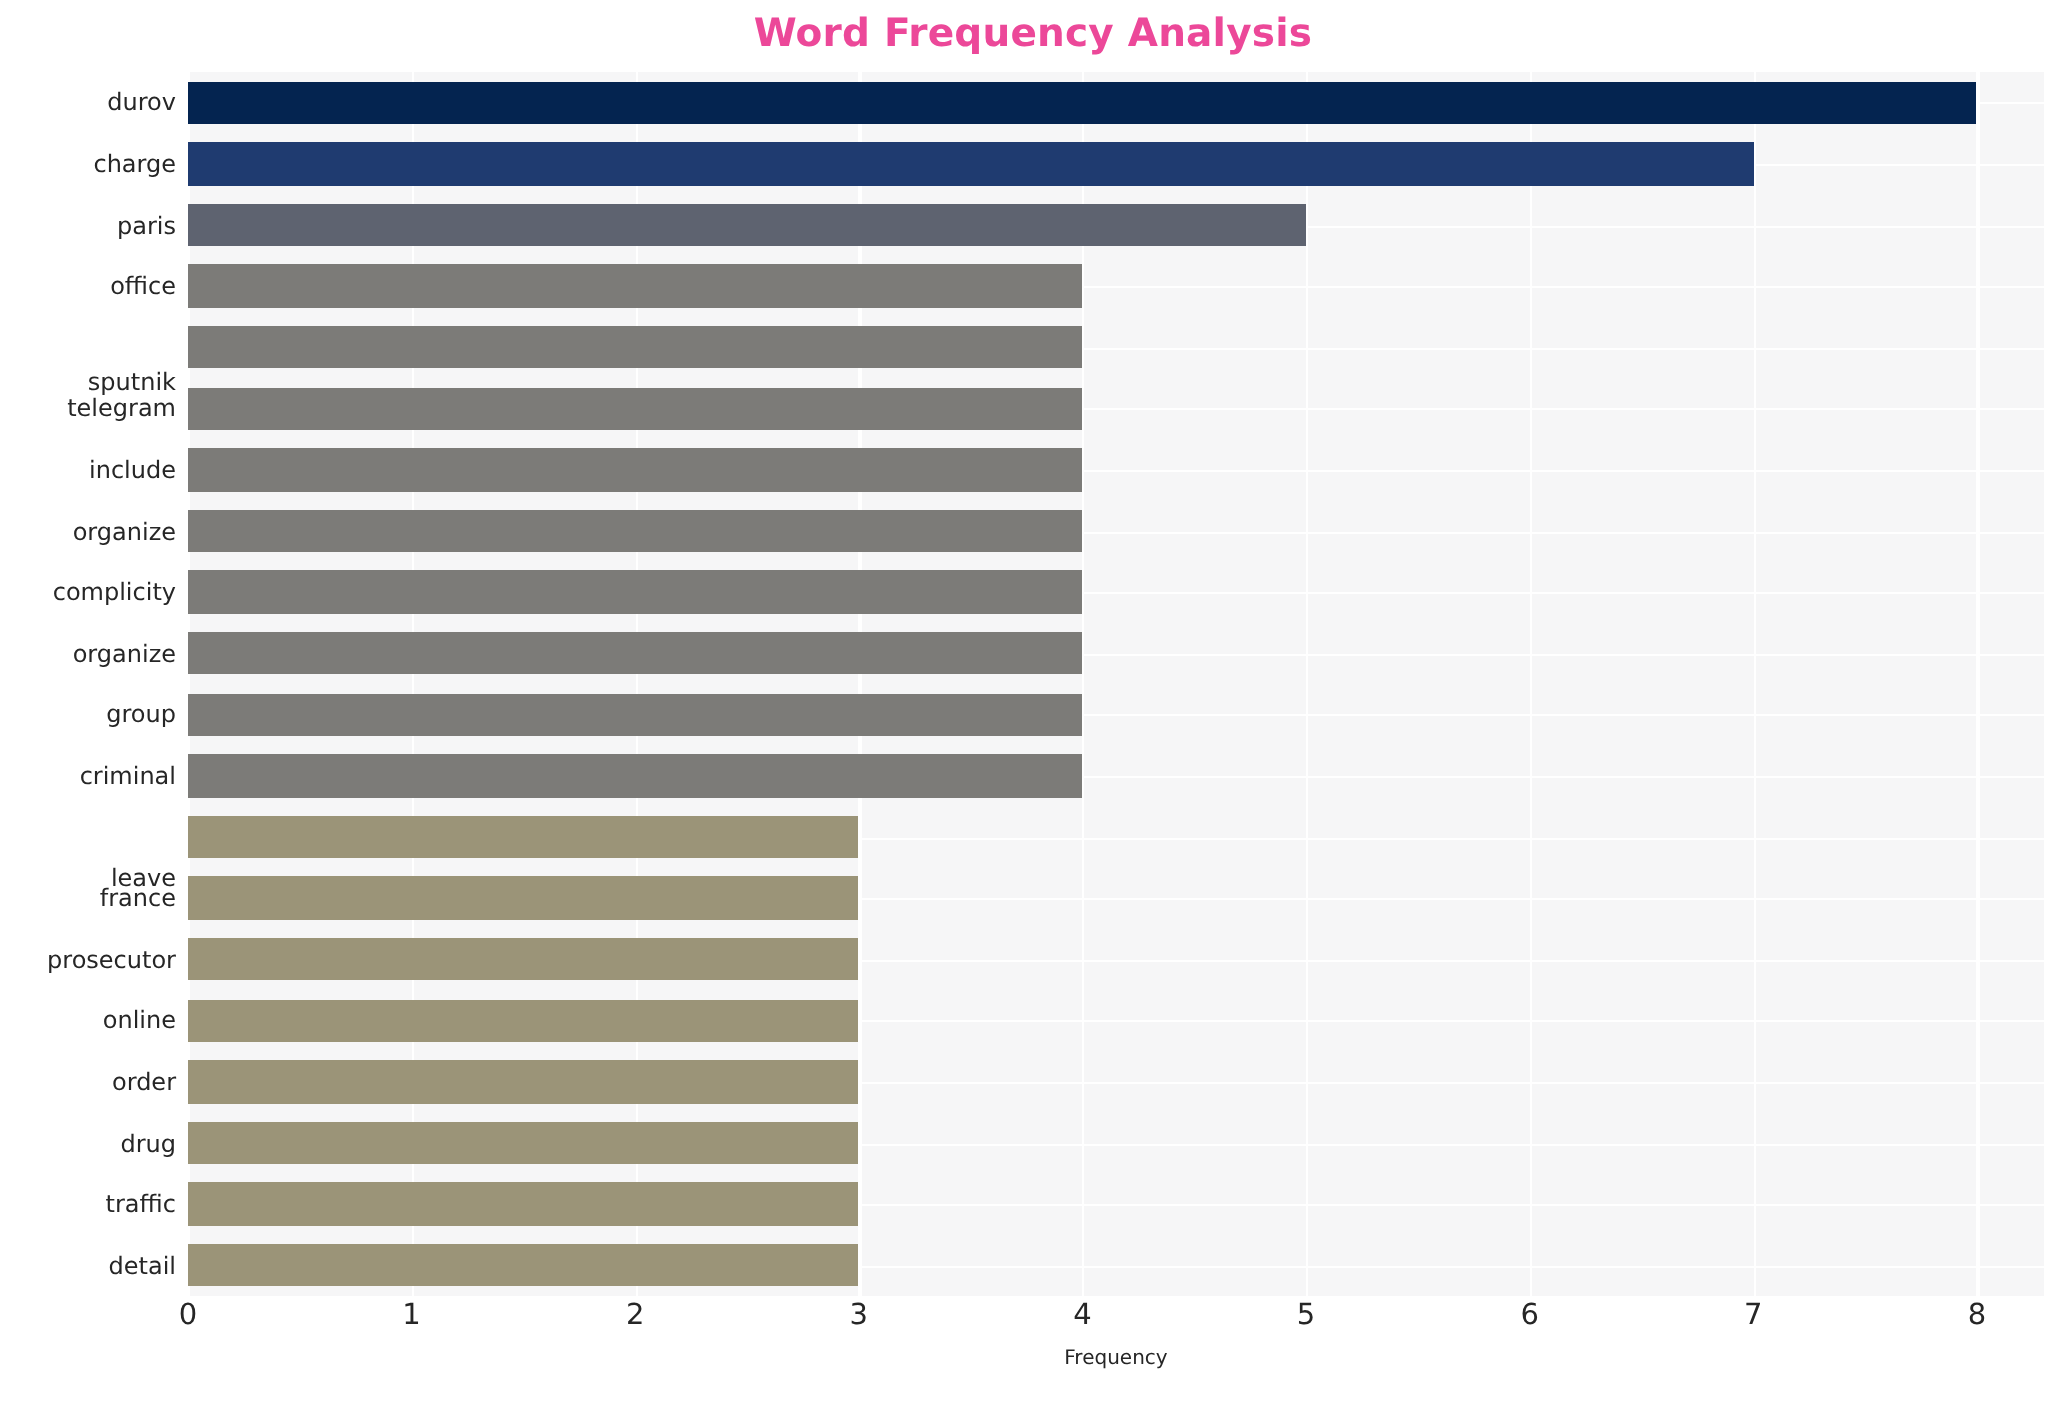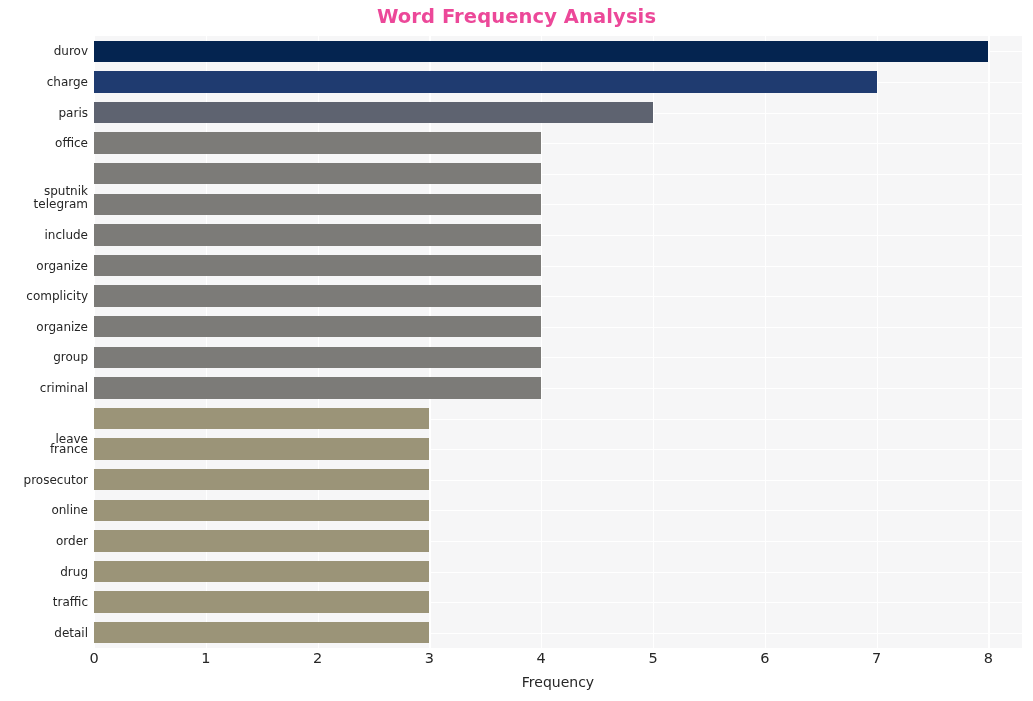--- a/index.html
+++ b/index.html
@@ -92,21 +92,21 @@
     color: #262626;
     transform: translateX(-50%);
     white-space: nowrap;
   }
   #xaxis-label {
     position: absolute;
     left: 94px;
     top: 674px;
     width: 928px;
     text-align: center;
-    font-size: 14px;
+    font-size: 10px;
     color: #262626;
   }
 </style>
 </head>
 <body>
 
 <div id="figure">
 
   <div id="chart-title">Word Frequency Analysis</div>
 

